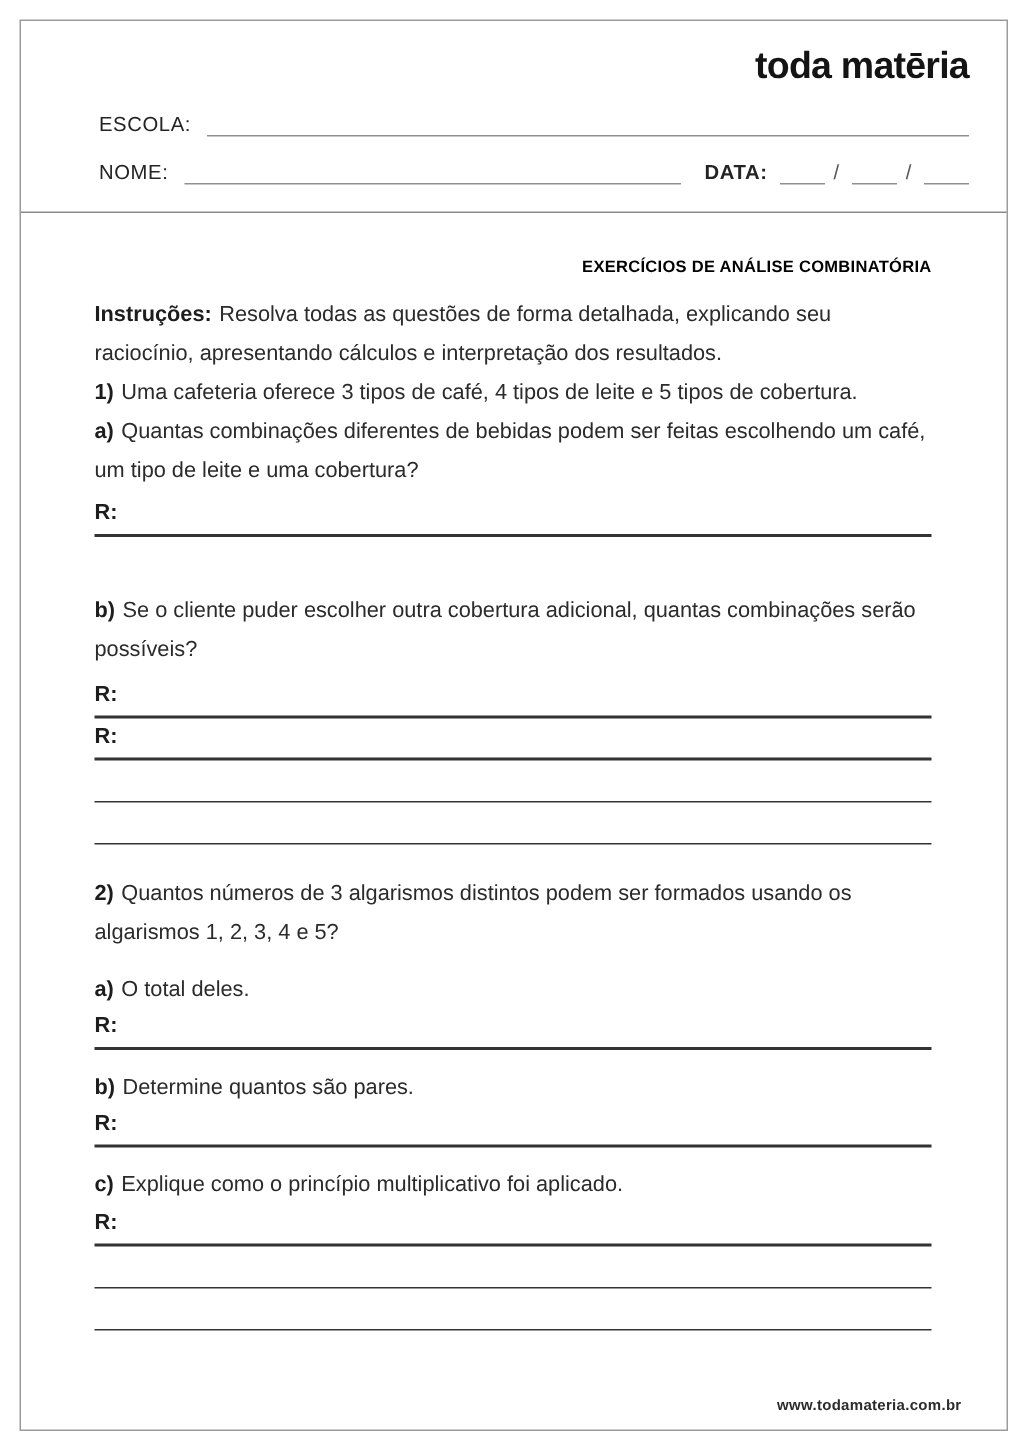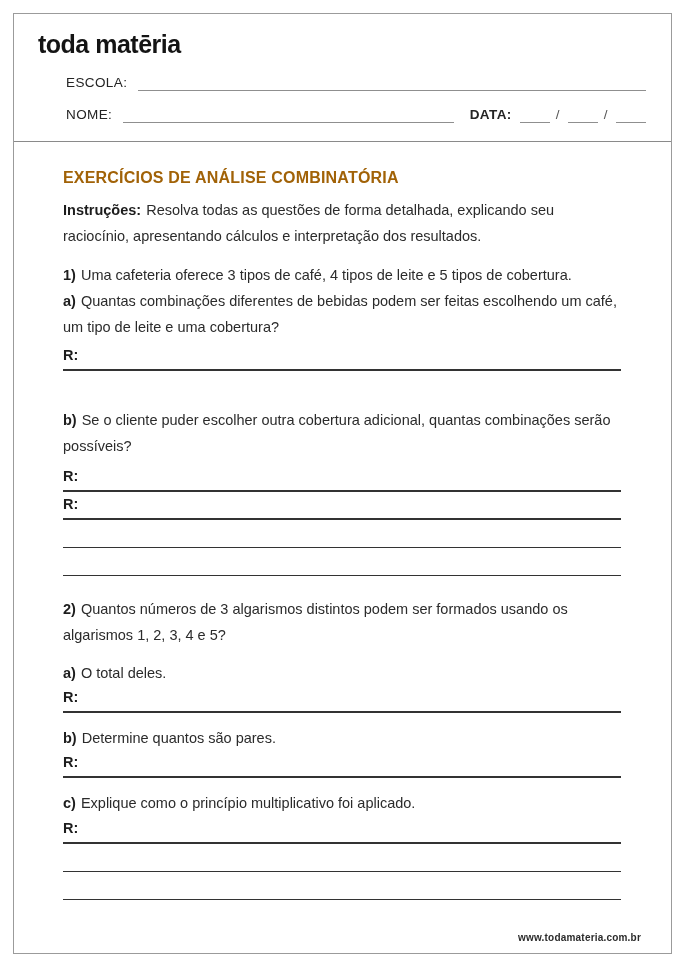--- a/index.html
+++ b/index.html
@@ -18,20 +18,21 @@
     border: 1px solid #9b9b9b;
     background: #fff;
     display: flex;
     flex-direction: column;
   }
   
   .header {
     flex: 0 0 128px;
     border-bottom: 1px solid #8a8a8a;
     padding: 15px 25px 0 24px;
+    text-align: right;
   }
   .logo {
     font-size: 25px;
     font-weight: bold;
     letter-spacing: -0.5px;
     color: #141414;
     line-height: 30px;
   }
   .field-row {
     display: flex;
@@ -65,33 +66,33 @@
   .content {
     flex: 1 1 auto;
     padding: 25px 50px 0 49px;
     font-size: 14.5px;
     line-height: 26px;
     color: #2b2b2b;
     position: relative;
     overflow: hidden;
   }
   .ws-title {
-    text-align: left;
+    text-align: right;
     font-weight: bold;
-    font-size: 16px;
+    font-size: 11px;
     letter-spacing: 0.2px;
-    color: #a16207;
+    color: #000000;
     line-height: 22px;
     margin: 0;
   }
   .para { margin: 0; }
   .para b, .para strong { color: #1d1d1d; }
   .q-num { font-weight: bold; margin-right: 5px; }
   .instructions { margin-top: 8px; }
-  .q-intro { margin-top: 13px; }
+  .q-intro { margin-top: 0; }
   .q2-intro { margin-top: 20px; }
   .part-para { margin-top: 0; }
   .part-gap-lg { margin-top: 36px; }
   .part-gap-md { margin-top: 12px; }
 
   .answer { width: 100%; }
   .answer-first {
     border-bottom: 2px solid #333333;
     padding-bottom: 5px;
     line-height: 18px;

